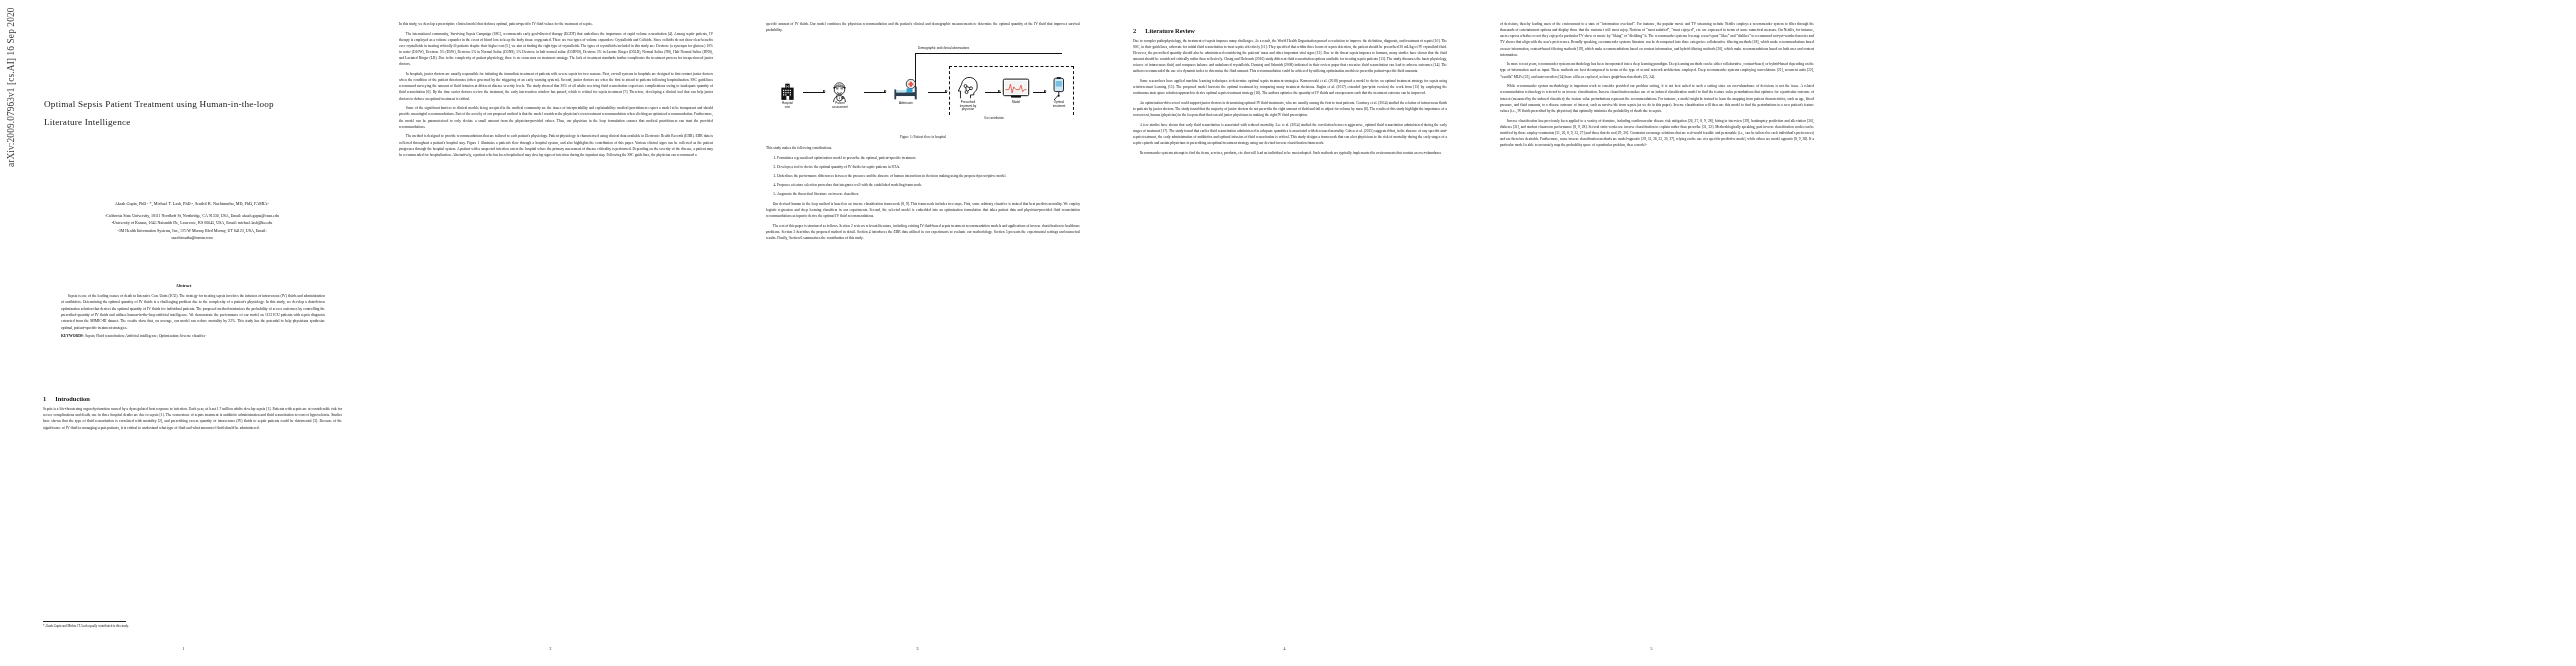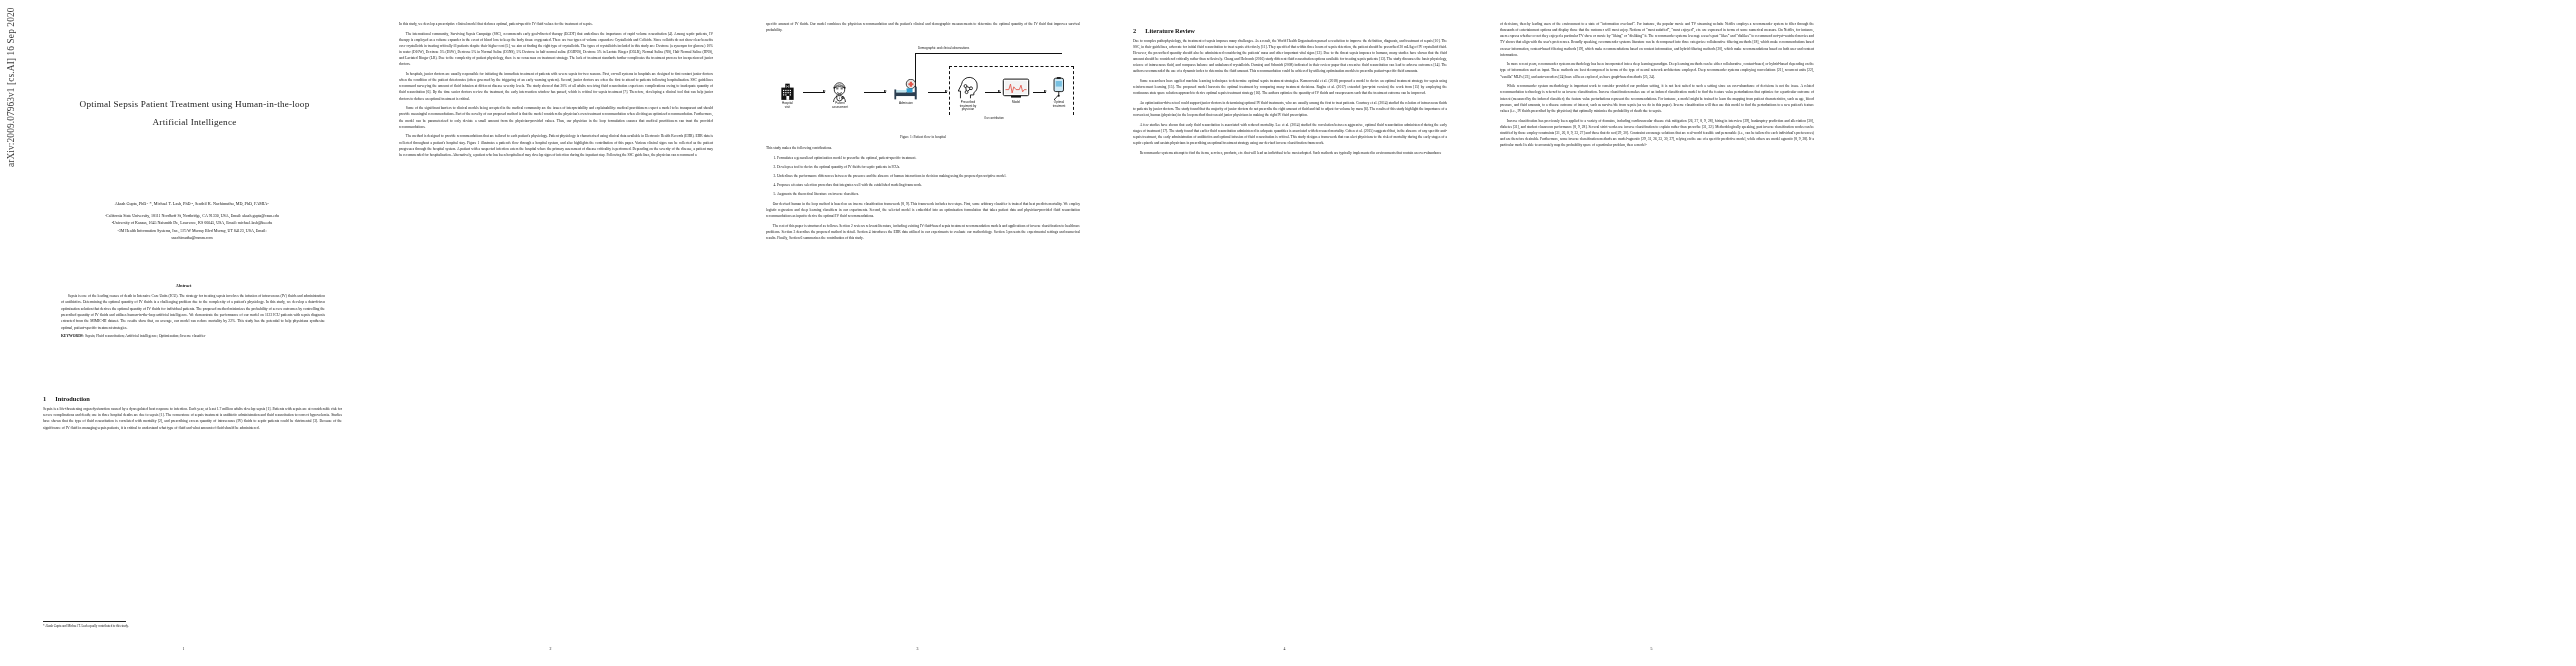--- a/index.html
+++ b/index.html
@@ -15,21 +15,21 @@
 
   
   .arxiv-stamp{
     position:absolute;left:5.6px;top:167px;
     transform:rotate(-90deg);transform-origin:left top;
     white-space:nowrap;font-family:"Liberation Serif",serif;
     font-size:9.4px;letter-spacing:0.1px;color:#3a3a3a;
   }
 
   .title{
-    position:absolute;left:44px;right:22px;top:96px;text-align:center;
+    position:absolute;left:44px;right:22px;top:96px;text-align:left;
     font-size:9.2px;line-height:1.95;font-family:"Liberation Serif",serif;color:#1a1a1a;
     font-weight:400;letter-spacing:0.2px;
   }
   .authors{position:absolute;left:33px;right:16.7px;top:200px;text-align:center;font-size:4.2px;line-height:1.9;}
   .affil{position:absolute;left:31px;right:14px;top:212px;text-align:center;font-size:4px;line-height:1.85;}
   .abshead{position:absolute;left:0;right:0;top:283px;text-align:center;font-size:4.2px;font-weight:bold;}
   .absbody{position:absolute;left:61px;right:42px;top:293px;font-size:3.7px;line-height:1.72;text-align:justify;}
   .kw{margin-top:1.7px;}
   .sechead{font-size:6.4px;font-weight:bold;margin:5.6px 0 3.3px 0;line-height:1.2;}
   .sechead .num{display:inline-block;min-width:12.2px;}
@@ -64,21 +64,21 @@
 </head>
 <body>
 
 <div class="sheet">
 
   <div class="page p1">
     <div class="arxiv-stamp">arXiv:2009.07963v1  [cs.AI]  16 Sep 2020</div>
 
     <div class="title">
       <div>Optimal Sepsis Patient Treatment using Human-in-the-loop</div>
-      <div>Artificial Intelligence</div>
+      <div>Literature Intelligence</div>
     </div>
 
     <div class="authors">Akash Gupta, PhD ¹ *, Michael T. Lash, PhD ², Senthil K. Nachimuthu, MD, PhD, FAMIA³</div>
 
     <div class="affil">
       <div>¹California State University, 18111 Nordhoff St, Northridge, CA 91330, USA, Email: akash.gupta@csun.edu</div>
       <div>²University of Kansas, 1645 Naismith Dr., Lawrence, KS 66045, USA, Email: michael.lash@ku.edu</div>
       <div>³3M Health Information Systems, Inc., 575 W Murray Blvd Murray, UT 84123, USA, Email:</div>
       <div>snachimuthu@mmm.com</div>
     </div>

